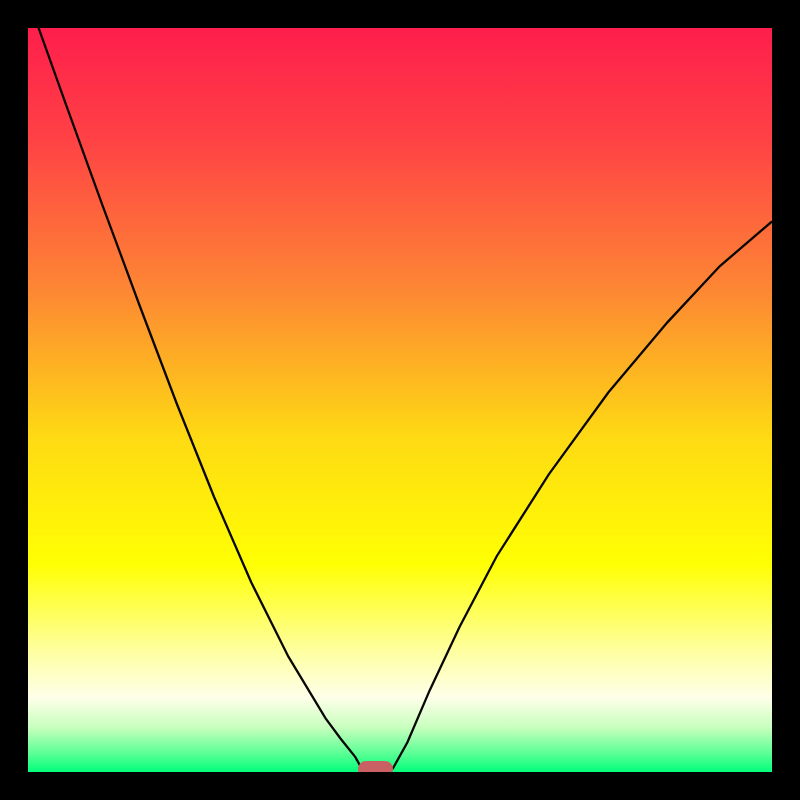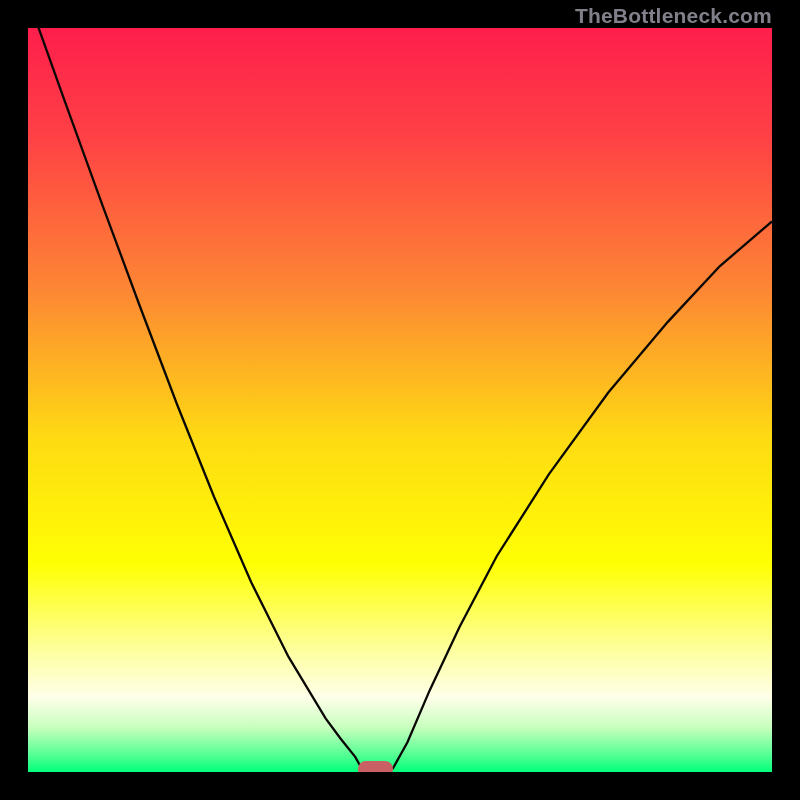--- a/index.html
+++ b/index.html
@@ -81,14 +81,13 @@
     </svg>
 
     <svg class="curve" viewBox="0 0 744 744" preserveAspectRatio="none">
       <path id="path-left" d="M0.00 -29.76 L37.20 74.40 L74.40 177.07 L111.60 277.51 L148.80 375.72 L186.00 468.72 L223.20 554.28 L260.40 628.68 L297.60 690.43 L312.48 710.52 L327.36 729.12 L334.80 742.51" fill="none" stroke="#090805" stroke-width="2.3"></path>
       <path id="path-right" d="M364.56 741.02 L379.44 714.24 L401.76 662.16 L431.52 598.92 L468.72 528.24 L520.80 446.40 L580.32 364.56 L639.84 293.88 L691.92 238.08 L744.00 193.44" fill="none" stroke="#090805" stroke-width="2.3"></path>
     </svg>
 
     <div class="marker" style="left: 329.964px; top: 732.84px; width: 34.968px; height: 16.368px; background: rgb(201, 96, 100);"></div>
   </div>
 
-  <div class="watermark">TheBottleneck.com</div>
 </div>
 
 </body></html>

